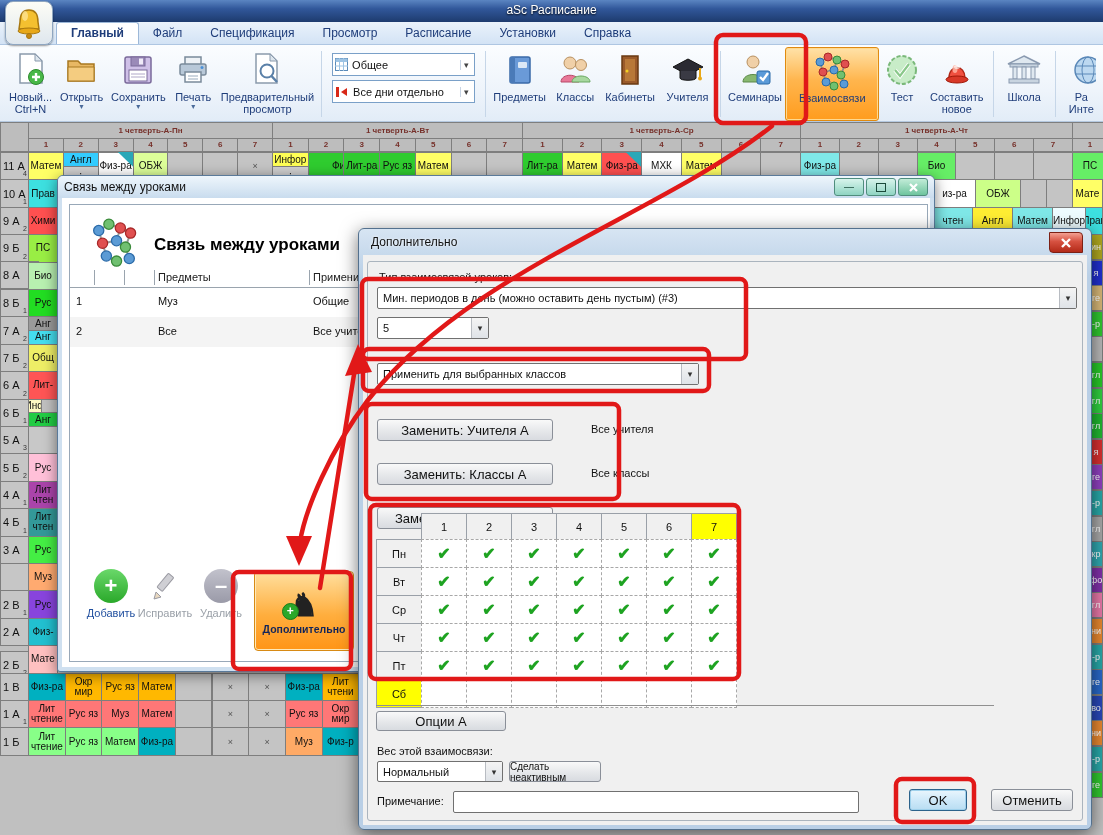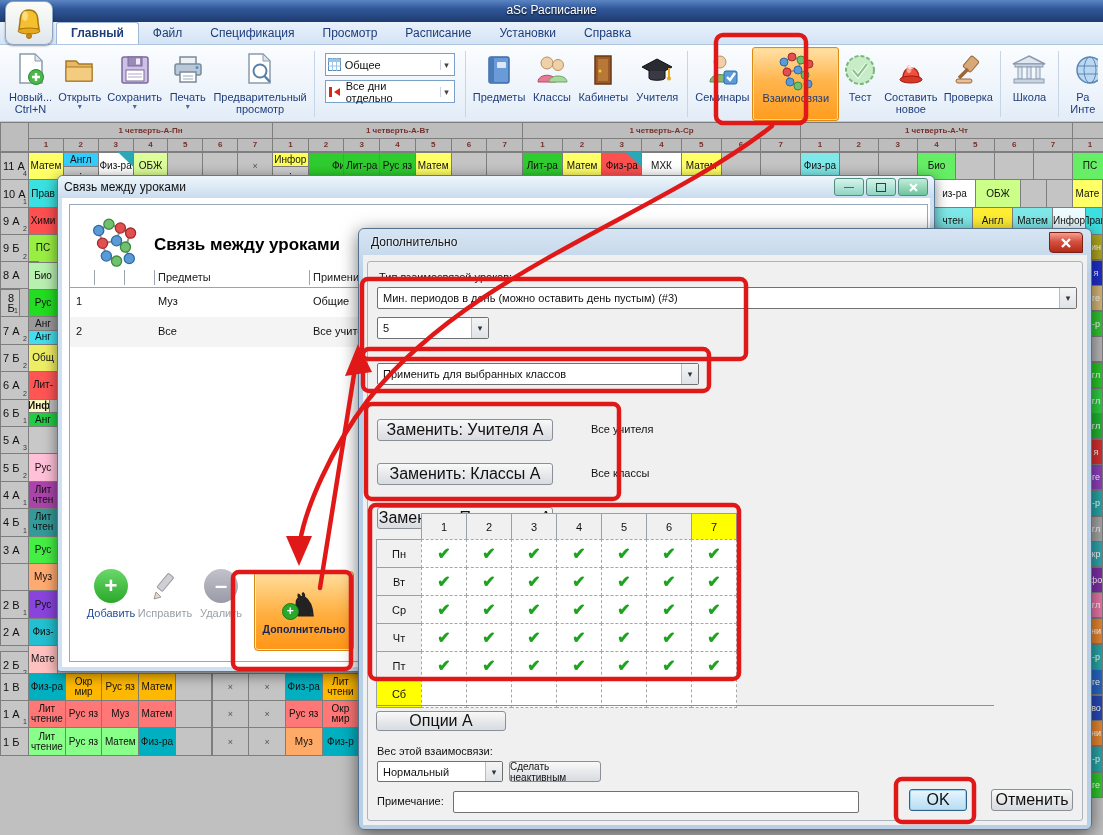--- a/index.html
+++ b/index.html
@@ -74,21 +74,21 @@
   #d2-close{position:absolute;right:8px;top:3px;width:32px;height:19px;border:1px solid #7c2014;border-radius:0 4px 0 4px;
     background:linear-gradient(#f3a092,#d65140 45%,#b32a18);display:flex;align-items:center;justify-content:center;}
   #d2-body{position:absolute;left:4px;top:26px;right:4px;bottom:4px;background:#f0f0f0;}
   #d2-group{position:absolute;left:4px;top:6px;width:714px;height:558px;border:1px solid #aab4be;border-radius:3px;}
   .d2label{position:absolute;font-size:11px;color:#111;}
   .combo{position:absolute;height:22px;background:#fff;border:1px solid #707070;border-radius:2px;
     display:flex;align-items:center;font-size:11px;color:#111;padding-left:5px;box-sizing:border-box;}
   .combo .car{margin-left:auto;width:16px;align-self:stretch;display:flex;align-items:center;justify-content:center;
     background:linear-gradient(#f4f4f4,#dfe3e8);border-left:1px solid #b8bcc2;font-size:9px;color:#333;}
   .pushbtn{position:absolute;background:linear-gradient(#f9f9f9,#e4e6e9 60%,#d8dbe0);border:1px solid #8a8f98;border-radius:3px;
-    font-size:16px;color:#111;display:flex;align-items:center;justify-content:center;box-sizing:border-box;font-family:"Liberation Sans",sans-serif;}
+    font-size:13px;color:#111;display:flex;align-items:center;justify-content:center;box-sizing:border-box;font-family:"Liberation Sans",sans-serif;}
   .gridc{position:absolute;box-sizing:border-box;display:flex;align-items:center;justify-content:center;font-size:11px;color:#111;}
   .gridhead{border:1px solid #9aa0a8;background:#f0f0f0;}
   .gridcell{border:1px dashed #a8a8a8;background:#fff;}
   .chk{color:#1ea321;font-size:16px;font-weight:bold;}
   #d2-okbtn{background:linear-gradient(#eaf6fd,#cfe9f9 50%,#b8ddf2);border:1px solid #2c628b;box-shadow:inset 0 0 0 1px #9fd1ec;}
   
   #annot{position:absolute;left:0;top:0;z-index:5;pointer-events:none;}
 </style>
 </head>
 <body>
@@ -301,30 +301,20 @@
       <span class="ic">
         <svg width="30" height="32" viewBox="0 0 30 32">
             <path d="M7 24 C7 10 23 10 23 24 Z" fill="#f05040" stroke="#b02818" stroke-width="1.5"></path>
             <ellipse cx="15" cy="25.5" rx="11" ry="3.5" fill="#d83828" stroke="#a01808"></ellipse>
             <ellipse cx="13" cy="15" rx="2.5" ry="4" fill="#ffb8a8" opacity=".8"></ellipse>
             <ellipse cx="15" cy="13" rx="3" ry="2" fill="#fff" opacity=".6"></ellipse>
           </svg>
       </span>
       <span>Составить</span>
       <span>новое</span>
-    </div>
-    <div class="rbtn" style="width:58px">
-      <span class="ic">
-        <svg width="32" height="30" viewBox="0 0 32 30">
-            <rect x="14" y="2" width="10" height="14" rx="2" transform="rotate(40 19 9)" fill="#d8a878" stroke="#9a6838"></rect>
-            <line x1="16" y1="14" x2="7" y2="23" stroke="#9a6838" stroke-width="3.5"></line>
-            <rect x="4" y="24" width="16" height="4" rx="2" fill="#e8c098" stroke="#9a6838"></rect>
-          </svg>
-      </span>
-      <span>Проверка</span>
     </div>
     <div class="rsep"></div>
     <div class="rbtn" style="width:50px">
       <span class="ic">
         <svg width="36" height="32" viewBox="0 0 36 32">
             <path d="M18 2 L34 10 L2 10 Z" fill="#dfe8f0" stroke="#8a9ab0" stroke-width="1.5"></path>
             <rect x="4" y="10" width="28" height="3" fill="#c8d4e0" stroke="#8a9ab0"></rect>
             <rect x="7" y="13" width="4" height="12" fill="#dfe8f0" stroke="#8a9ab0"></rect>
             <rect x="16" y="13" width="4" height="12" fill="#dfe8f0" stroke="#8a9ab0"></rect>
             <rect x="25" y="13" width="4" height="12" fill="#dfe8f0" stroke="#8a9ab0"></rect>
@@ -423,31 +413,31 @@
       <div class="tc" style="left: 1033.14px; top: 30px; width: 39.8571px; height: 28.4px; background: rgb(196, 196, 196);"></div>
       <div class="tc" style="left: 1072px; top: 30px; width: 36px; height: 28.4px; background: rgb(102, 238, 102);">ПС</div>
       <div class="tc tlabel" style="left: 0px; top: 57.4px; width: 29px; height: 28.4px;">10 А<span class="tsub">1</span></div>
       <div class="tc" style="left: 28px; top: 57.4px; width: 30px; height: 28.4px; background: rgb(61, 224, 224);">Прав</div>
       <div class="tc tlabel" style="left: 0px; top: 84.8px; width: 29px; height: 28.4px;">9 А<span class="tsub">2</span></div>
       <div class="tc" style="left: 28px; top: 84.8px; width: 30px; height: 28.4px; background: rgb(255, 80, 80);">Хими</div>
       <div class="tc tlabel" style="left: 0px; top: 112.2px; width: 29px; height: 28.4px;">9 Б<span class="tsub">2</span></div>
       <div class="tc" style="left: 28px; top: 112.2px; width: 30px; height: 28.4px; background: rgb(153, 238, 68);">ПС</div>
       <div class="tc tlabel" style="left: 0px; top: 139px; width: 39px; height: 28.4px;">8 А<span class="tsub">1</span></div>
       <div class="tc" style="left: 28px; top: 139.6px; width: 30px; height: 28.4px; background: rgb(184, 240, 176);">Био</div>
-      <div class="tc tlabel" style="left: 0px; top: 167px; width: 20px; height: 28.4px;">8 Б<span class="tsub">1</span></div>
+      <div class="tc tlabel" style="left: 0px; top: 167px; width: 29px; height: 28.4px;">8 Б<span class="tsub">1</span></div>
       <div class="tc" style="left: 28px; top: 167px; width: 30px; height: 28.4px; background: rgb(34, 221, 34);">Рус</div>
       <div class="tc tlabel" style="left: 0px; top: 194.4px; width: 29px; height: 28.4px;">7 А<span class="tsub">2</span></div>
       <div class="tc" style="left: 28px; top: 194.4px; width: 30px; height: 14.7px; background: rgb(154, 154, 154);">Анг</div>
       <div class="tc" style="left: 28px; top: 208.1px; width: 30px; height: 14.7px; background: rgb(68, 221, 238);">Анг</div>
       <div class="tc tlabel" style="left: 0px; top: 221.8px; width: 29px; height: 28.4px;">7 Б<span class="tsub">2</span></div>
       <div class="tc" style="left: 28px; top: 221.8px; width: 30px; height: 28.4px; background: rgb(238, 238, 102);">Общ</div>
       <div class="tc tlabel" style="left: 0px; top: 249.2px; width: 29px; height: 28.4px;">6 А<span class="tsub">2</span></div>
       <div class="tc" style="left: 28px; top: 249.2px; width: 30px; height: 28.4px; background: rgb(255, 85, 85);">Лит-</div>
       <div class="tc tlabel" style="left: 0px; top: 276.6px; width: 29px; height: 28.4px;">6 Б<span class="tsub">1</span></div>
-      <div class="tc" style="left: 28px; top: 276.6px; width: 22px; height: 14.7px; background: #fef9c3; font-weight: bold;">Инф</div>
+      <div class="tc" style="left: 28px; top: 276.6px; width: 14px; height: 14.7px; background: #fef9c3;">Инф</div>
       <div class="tc" style="left: 28px; top: 290.3px; width: 30px; height: 14.7px; background: rgb(34, 204, 68);">Анг</div>
       <div class="tc tlabel" style="left: 0px; top: 304px; width: 29px; height: 28.4px;">5 А<span class="tsub">3</span></div>
       <div class="tc" style="left: 28px; top: 304px; width: 30px; height: 28.4px; background: rgb(200, 200, 200);"></div>
       <div class="tc tlabel" style="left: 0px; top: 331.4px; width: 29px; height: 28.4px;">5 Б<span class="tsub">2</span></div>
       <div class="tc" style="left: 28px; top: 331.4px; width: 30px; height: 28.4px; background: rgb(255, 192, 216);">Рус</div>
       <div class="tc tlabel" style="left: 0px; top: 358.8px; width: 29px; height: 28.4px;">4 А<span class="tsub">1</span></div>
       <div class="tc" style="left: 28px; top: 358.8px; width: 30px; height: 28.4px; background: rgb(170, 68, 170);">Лит чтен</div>
       <div class="tc tlabel" style="left: 0px; top: 386.2px; width: 29px; height: 28.4px;">4 Б<span class="tsub">1</span></div>
       <div class="tc" style="left: 28px; top: 386.2px; width: 30px; height: 28.4px; background: rgb(51, 153, 153);">Лит чтен</div>
       <div class="tc tlabel" style="left: 0px; top: 413.6px; width: 29px; height: 28.4px;">3 А<span class="tsub"></span></div>

